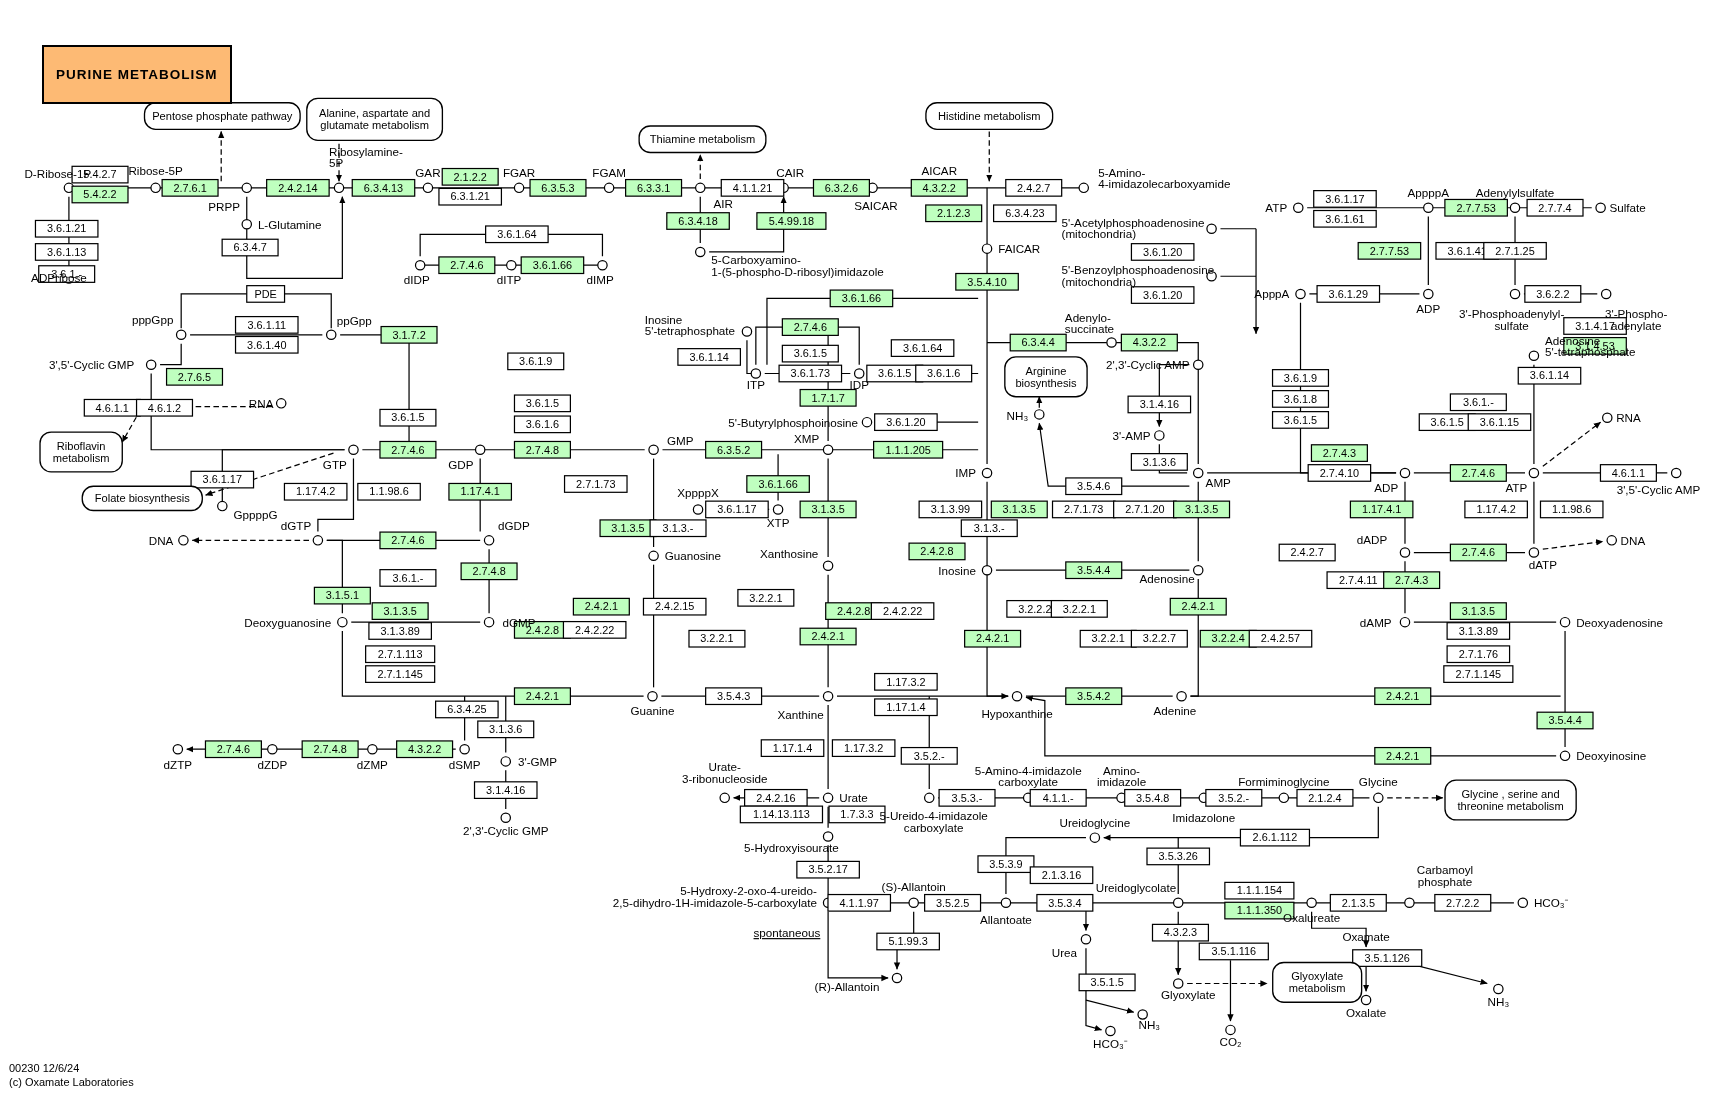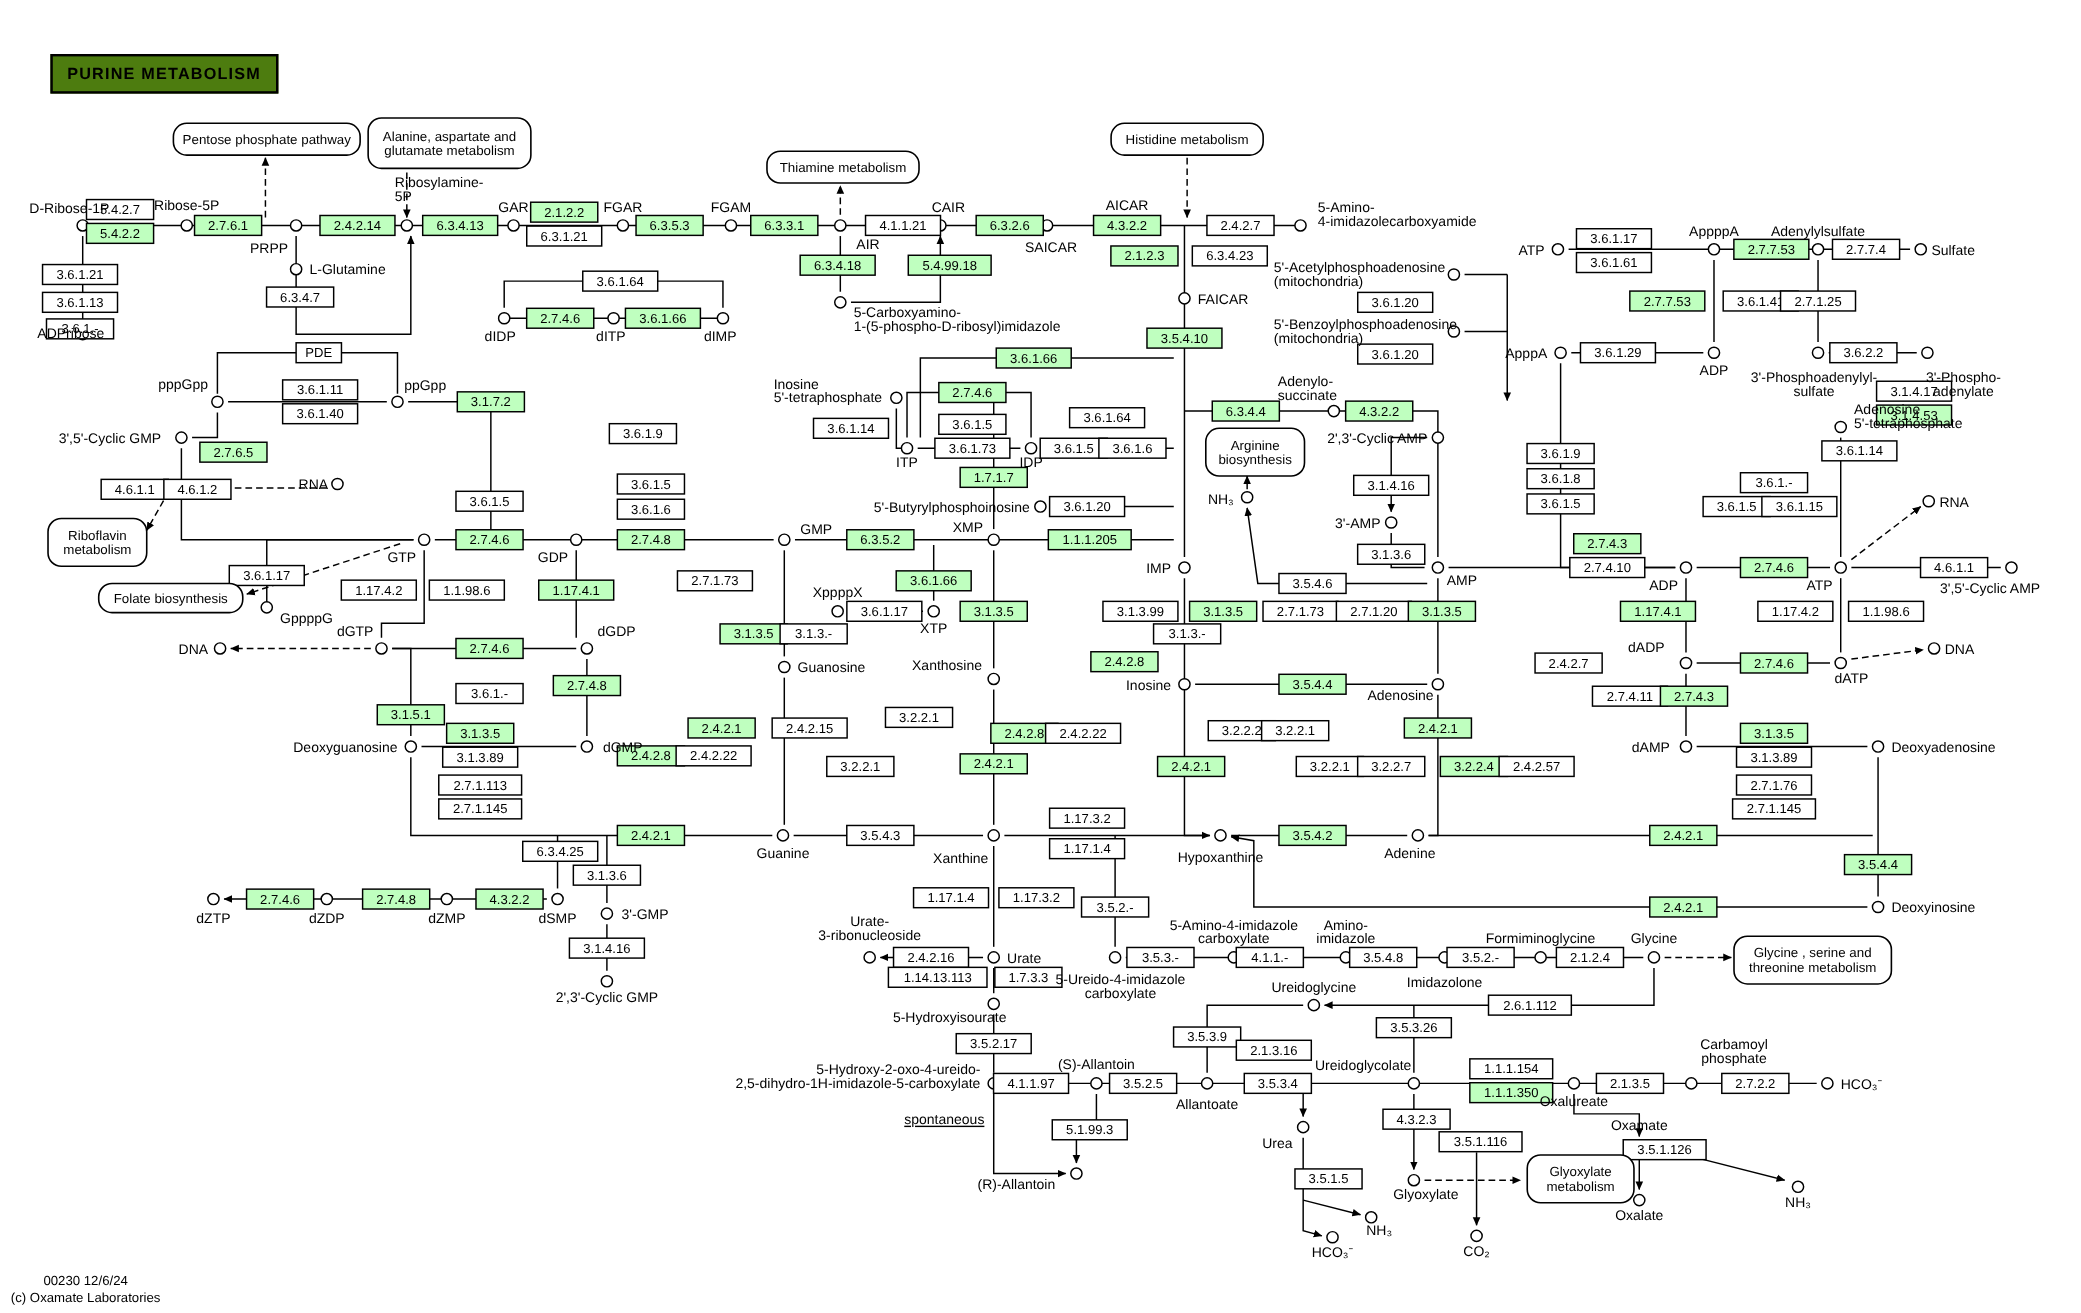--- a/index.html
+++ b/index.html
@@ -1,22 +1,22 @@
 <!DOCTYPE html>
 <html><head>
 <meta charset="utf-8">
 <style>
   html,body{margin:0;padding:0;background:#fff;}
   .stage{position:relative;width:1734px;height:1094px;background:#fff;overflow:hidden;
          font-family:"Liberation Sans",sans-serif;}
   .stage svg{position:absolute;left:0;top:0;width:1734px;height:1094px;}
   svg text{font-family:"Liberation Sans",sans-serif;fill:#000;}
-  .title-box{position:absolute;left:42px;top:45px;border:2px solid #000;background:#4d7c0f;
-             padding:7px 12px;font-size:13.5px;font-weight:bold;letter-spacing:1px;}
-  .credit{position:absolute;left:9px;top:1062px;font-size:11px;line-height:1.25;color:#000;text-align:center;}
+  .title-box{position:absolute;left:42px;top:45px;border:2px solid #000;background:#fdba74;
+             padding:20px 12px;font-size:13.5px;font-weight:bold;letter-spacing:1px;}
+  .credit{position:absolute;left:9px;top:1062px;font-size:11px;line-height:1.25;color:#000;}
 </style>
 </head>
 <body>
 
 <div class="stage">
   <svg id="dg" viewBox="0 0 1560 990" preserveAspectRatio="none">
     <defs>
       <marker id="ah" viewBox="0 0 10 10" refX="8.5" refY="5" markerWidth="6.5" markerHeight="6.5" orient="auto-start-reverse">
         <path d="M0,1 L9,5 L0,9 z" fill="#000"></path>
       </marker>

